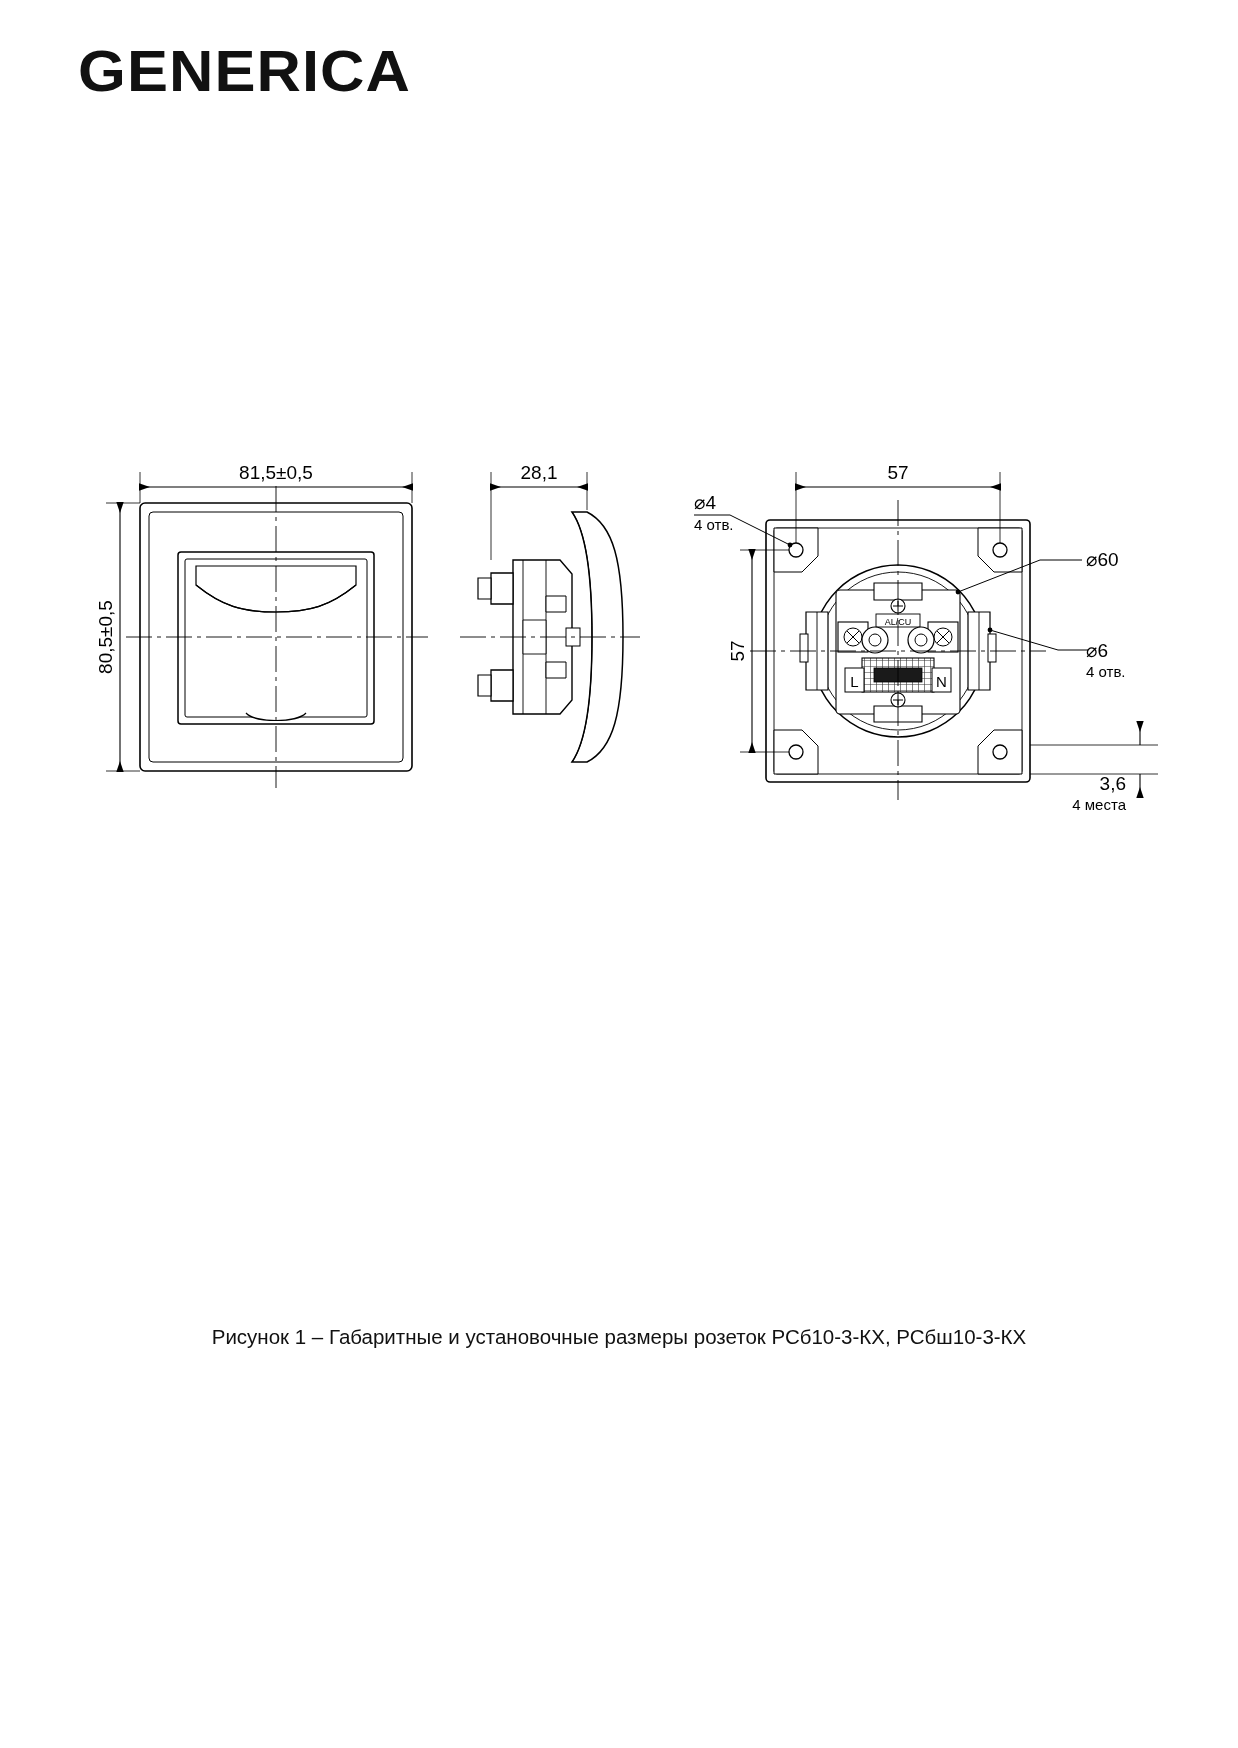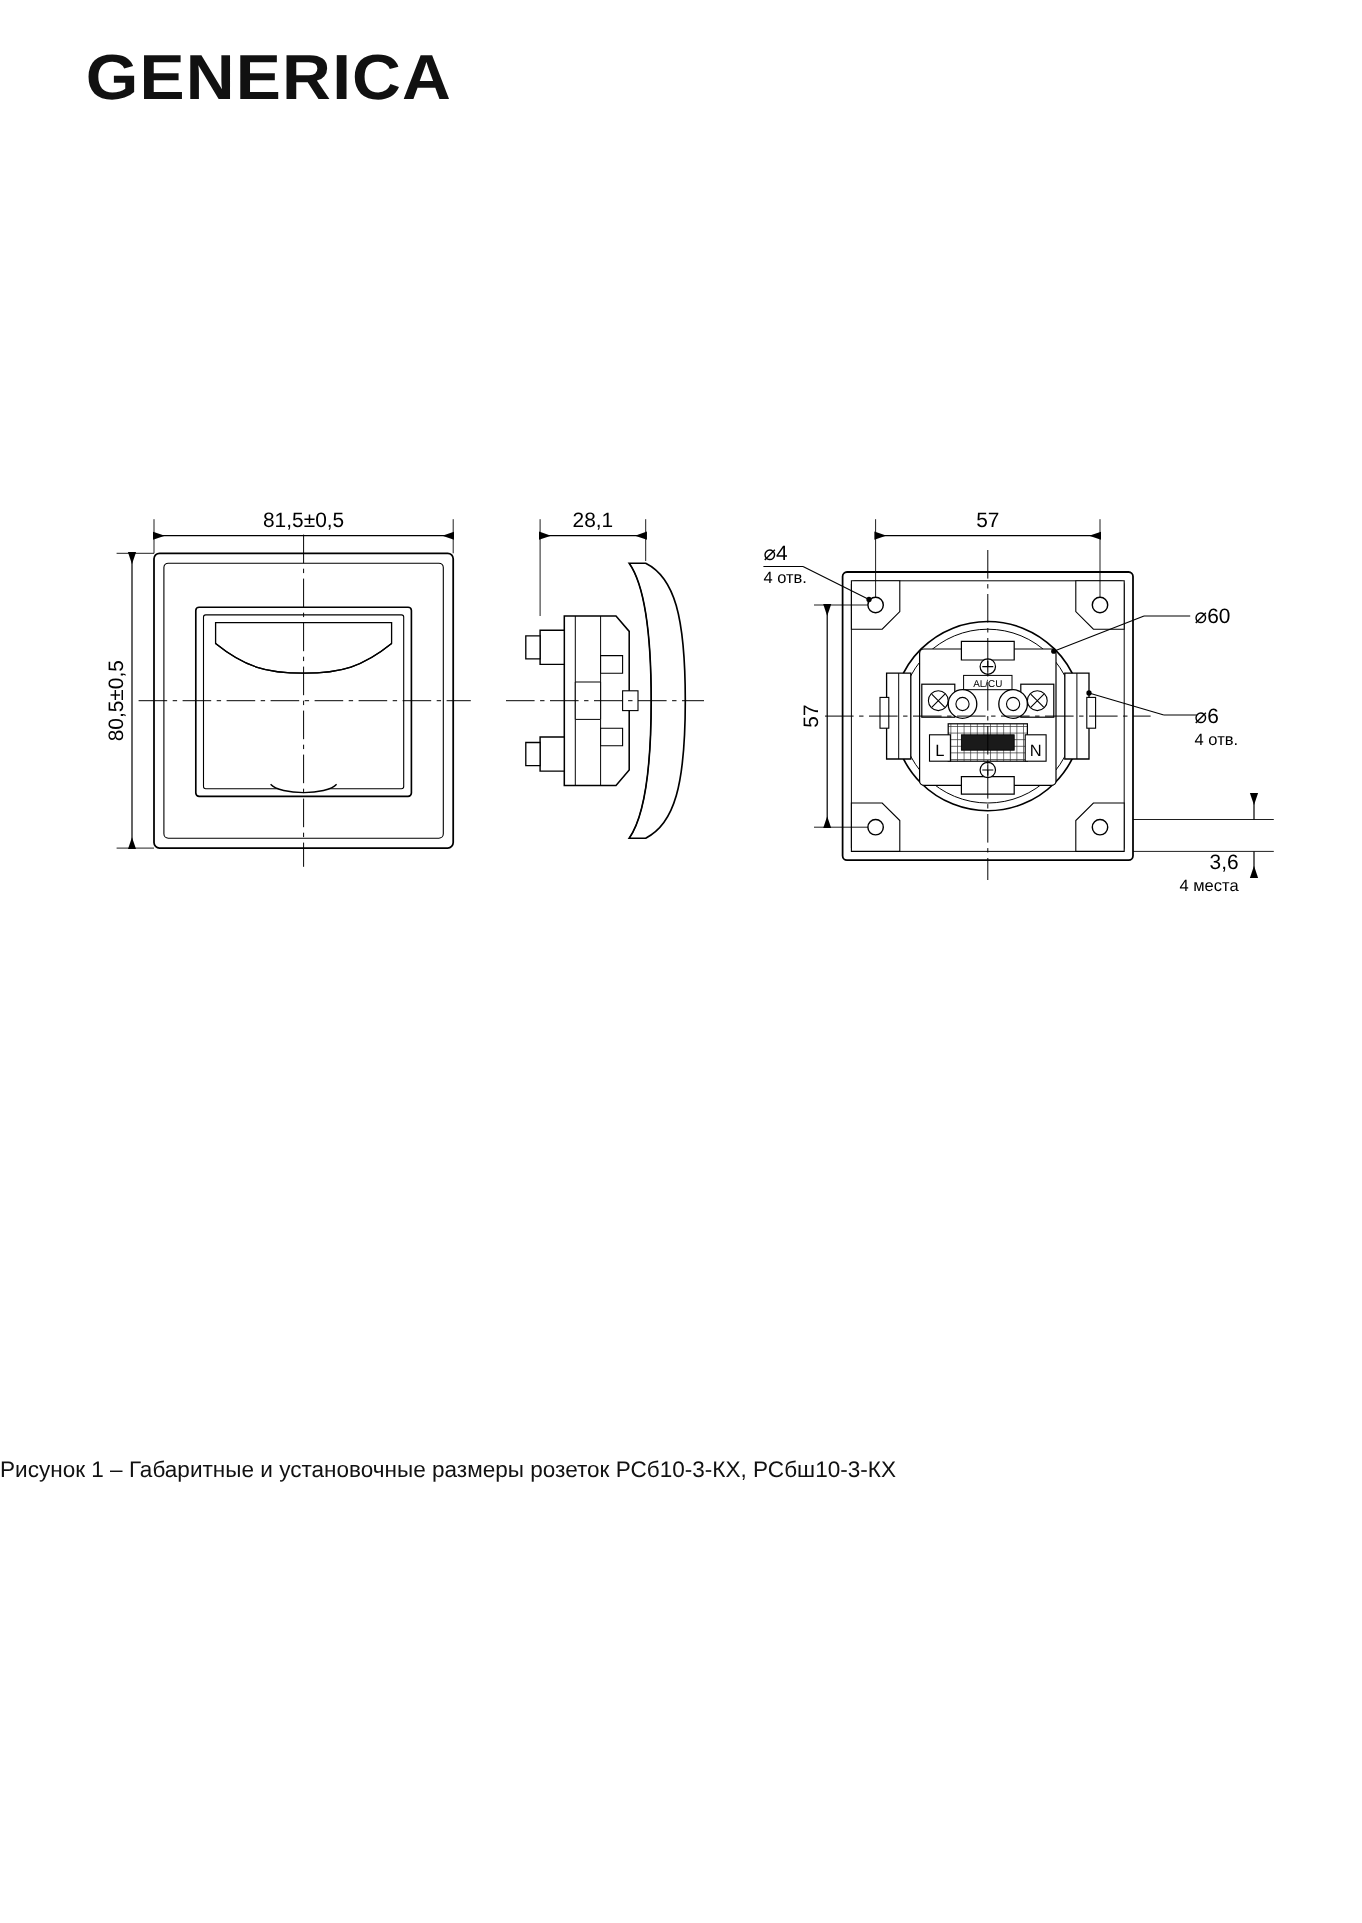--- a/index.html
+++ b/index.html
@@ -43,21 +43,21 @@
     pointer-events: none;
   }
   .drawing svg { display: block; }
 
   
   .caption {
     position: absolute;
     left: 0;
     top: 1325px;
     width: 1238px;
-    text-align: left;
+    text-align: center;
     font-size: 20.5px;
     color: #111111;
     font-family: "Liberation Sans", sans-serif;
   }
 </style>
 </head>
 <body>
 
 <div class="brand">GENERICA</div>
 

